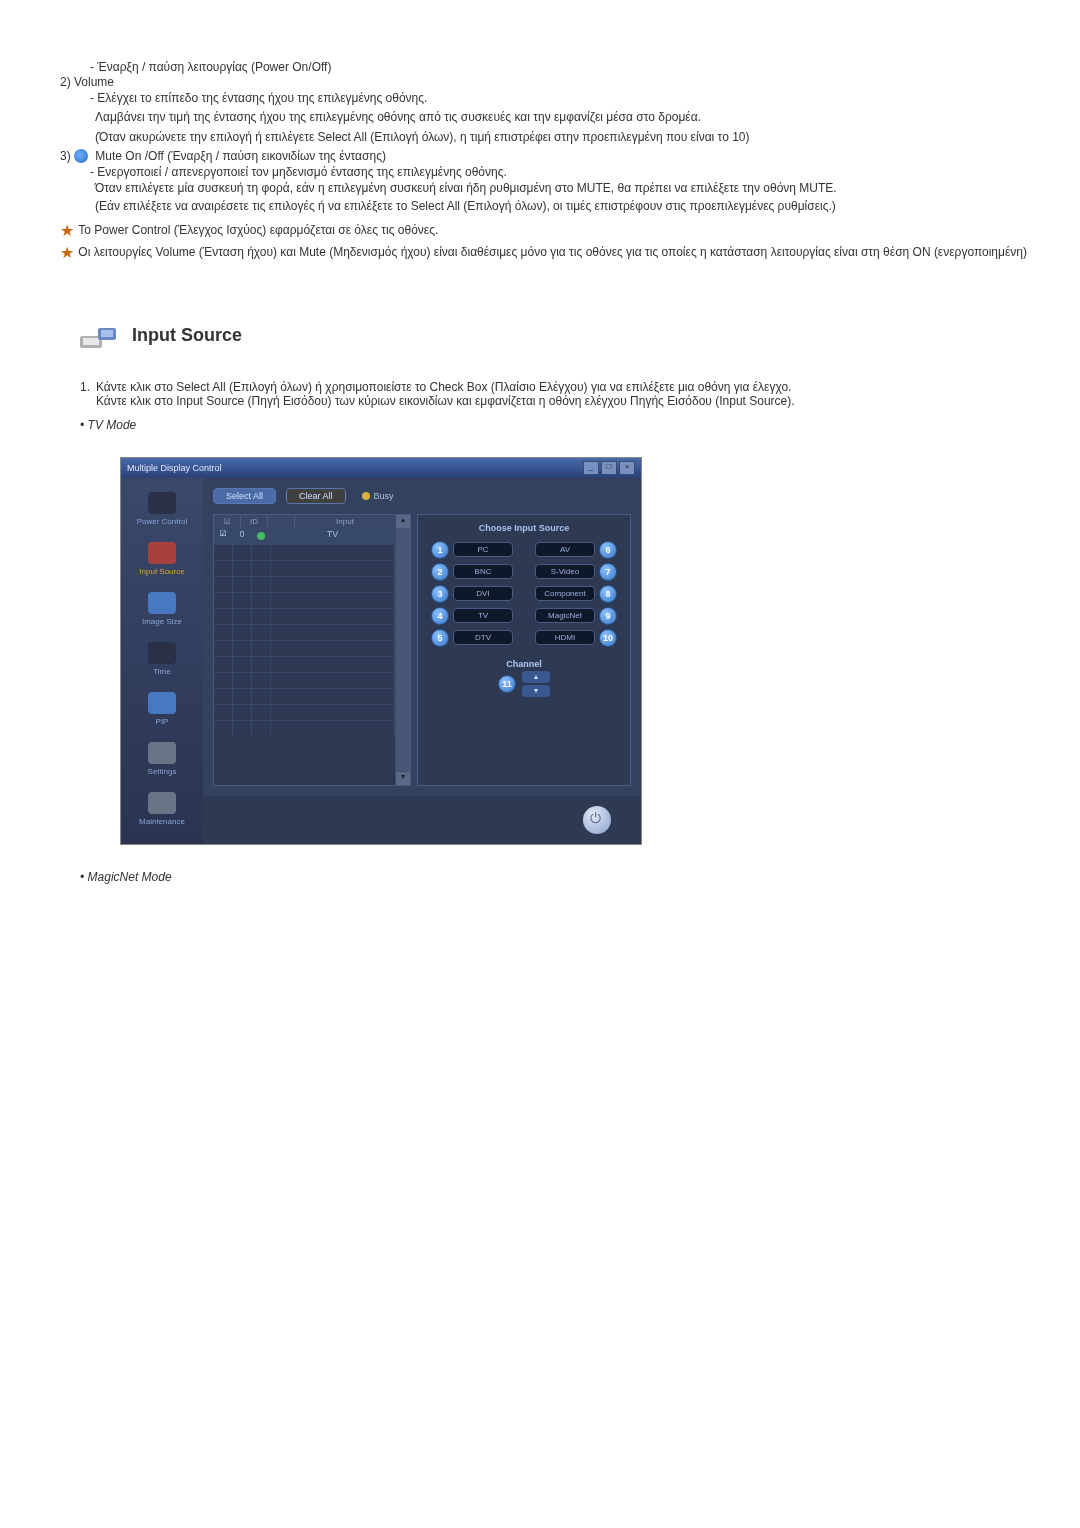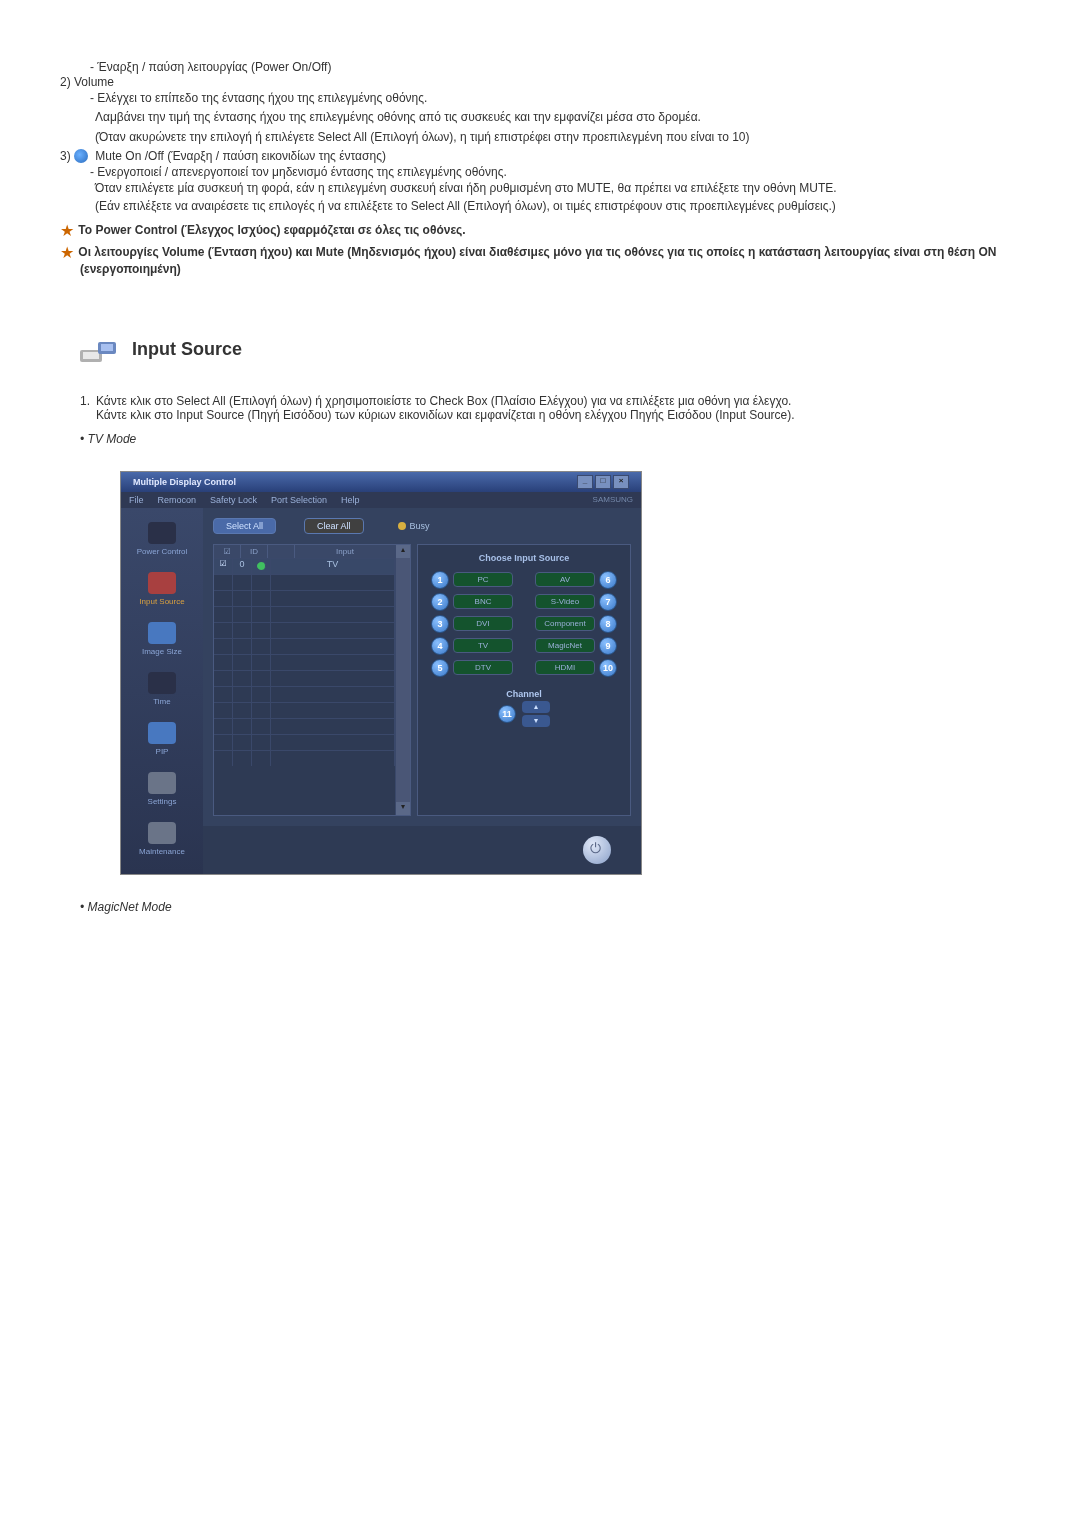--- a/index.html
+++ b/index.html
@@ -9,21 +9,21 @@
     margin: 0;
     padding: 60px 40px;
     background: #fff;
     width: 1000px;
   }
   .numitem { margin-left: 20px; margin-bottom: 2px; }
   .dash { margin-left: 50px; text-indent: -12px; padding-left: 12px; margin-bottom: 1px;}
   .para { margin-left: 55px; margin-bottom: 1px; line-height: 1.35; margin-top: 4px;}
   .starline { margin-left: 20px; text-indent: -20px; padding-left: 20px; margin-bottom: 3px;}
   .star { color: #cc6600; font-size: 16px; vertical-align: -2px; margin-right: 4px;}
-  .bold { font-weight: bold; }
+  .bold { font-weight: normal; }
   .section-header {
     display: flex;
     align-items: center;
     margin: 60px 0 30px 40px;
   }
   .section-icon {
     width: 40px; height: 28px;
     margin-right: 12px;
     position: relative;
   }
@@ -43,26 +43,25 @@
     margin: 25px 0 25px 80px;
     width: 520px;
     border: 1px solid #888;
     background: #404a68;
     font-size: 9px;
     color: #a8c0e0;
   }
   .titlebar {
     background: linear-gradient(#4a6aab, #294079);
     color: #e0e8ff;
-    padding: 3px 12px;
+    padding: 3px 6px;
     display: flex;
     justify-content: space-between;
     align-items: center;
     font-size: 9px;
-    font-weight: bold;
   }
   .winbtns { display: flex; gap: 2px; }
   .winbtn { width: 14px; height: 12px; background: #7890bf; border: 1px solid #3a4a70; font-size:8px; text-align:center; line-height:10px; color:#222;}
   .menubar {
     background: #2f3954;
     padding: 3px 8px;
     display: flex;
     gap: 14px;
     font-size: 9px;
     color: #9ab0d8;
@@ -85,21 +84,21 @@
     width: 28px; height: 22px;
     margin: 0 auto 3px auto;
     background: #526088;
     border-radius: 4px;
   }
   .side-icon.red { background: #a84040; }
   .side-icon.blue2 { background: #4878c0; }
   .side-icon.dark { background: #2a3048; }
   .side-icon.gray { background: #6a7488; }
   .main-panel { flex: 1; display: flex; flex-direction: column; background: #34425f; }
-  .topbar { padding: 10px 10px; display: flex; gap: 28px; align-items: center; }
+  .topbar { padding: 10px 10px; display: flex; gap: 10px; align-items: center; }
   .btn-pill {
     padding: 2px 12px;
     border-radius: 4px;
     color: #cde0ff;
     font-size: 9px;
     border: 1px solid #5a78b0;
     background: #404040;
     cursor: pointer;
   }
   .btn-pill.active { background: #4a6aa8; }
@@ -139,21 +138,21 @@
   .src-row { display:flex; align-items:center; gap:4px;}
   .num-badge {
     width:16px; height:16px; border-radius:50%;
     background: radial-gradient(circle at 35% 30%, #8ac0ff, #3a78c8);
     color:#fff; font-size:9px; font-weight:bold;
     display:flex; align-items:center; justify-content:center;
     border:1px solid #2a5488;
   }
   .src-btn {
     width:58px; padding:2px 0; text-align:center;
-    background:#14532d; color:#9ab0d8;
+    background:#0f172a; color:#9ab0d8;
     border-radius:4px; font-size:8px;
     border:1px solid #4a5a80;
   }
   .channel-label { color:#b0c8f0; font-size:9px; margin-top:6px; font-weight:bold;}
   .chan-btns { display:flex; flex-direction:column; gap:2px; align-items:center;}
   .chan-btn { width:28px; height:12px; background:#3a5890; border-radius:4px; font-size:8px; text-align:center; color:#cde0ff; line-height:12px;}
   .chan-badge-row { display:flex; align-items:center; gap:6px; margin-top: 2px;}
   .footer { height:48px; background: #2e3a54; display:flex; justify-content:flex-end; align-items:center; padding-right:30px;}
   .power-btn { width:28px; height:28px; border-radius:50%; background: radial-gradient(circle at 35% 30%, #e0e8f8, #8aa0c8); position:relative;}
   .power-btn::after { content:"⏻"; position:absolute; left:7px; top:4px; font-size:14px; color:#5a6888;}
@@ -210,28 +209,20 @@
 <div class="bullet-item bullet-dot">TV Mode</div>
 
 <div class="screenshot-container">
   <div class="titlebar">
     <span>Multiple Display Control</span>
     <div class="winbtns">
       <div class="winbtn">_</div>
       <div class="winbtn">□</div>
       <div class="winbtn">×</div>
     </div>
-  </div>
-  <div class="menubar">
-    <span>File</span>
-    <span>Remocon</span>
-    <span>Safety Lock</span>
-    <span>Port Selection</span>
-    <span>Help</span>
-    <span class="right">SAMSUNG</span>
   </div>
   <div class="app-body">
     <div class="sidebar">
       <div class="side-item">
         <div class="side-icon dark"></div>
         <div>Power Control</div>
       </div>
       <div class="side-item active">
         <div class="side-icon red"></div>
         <div>Input Source</div>

